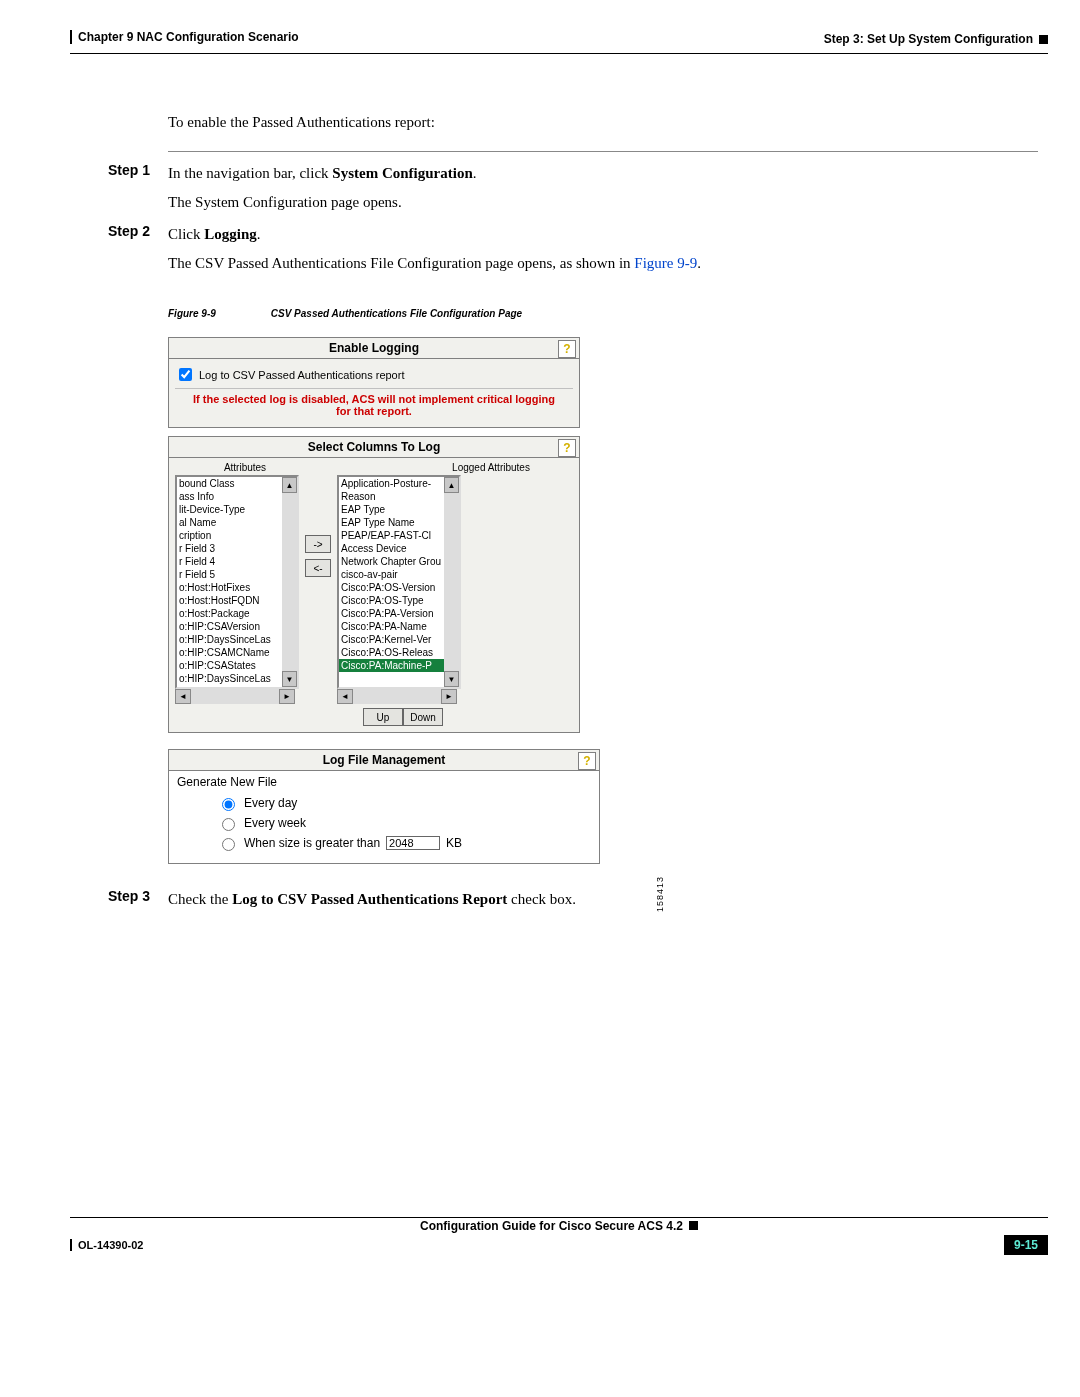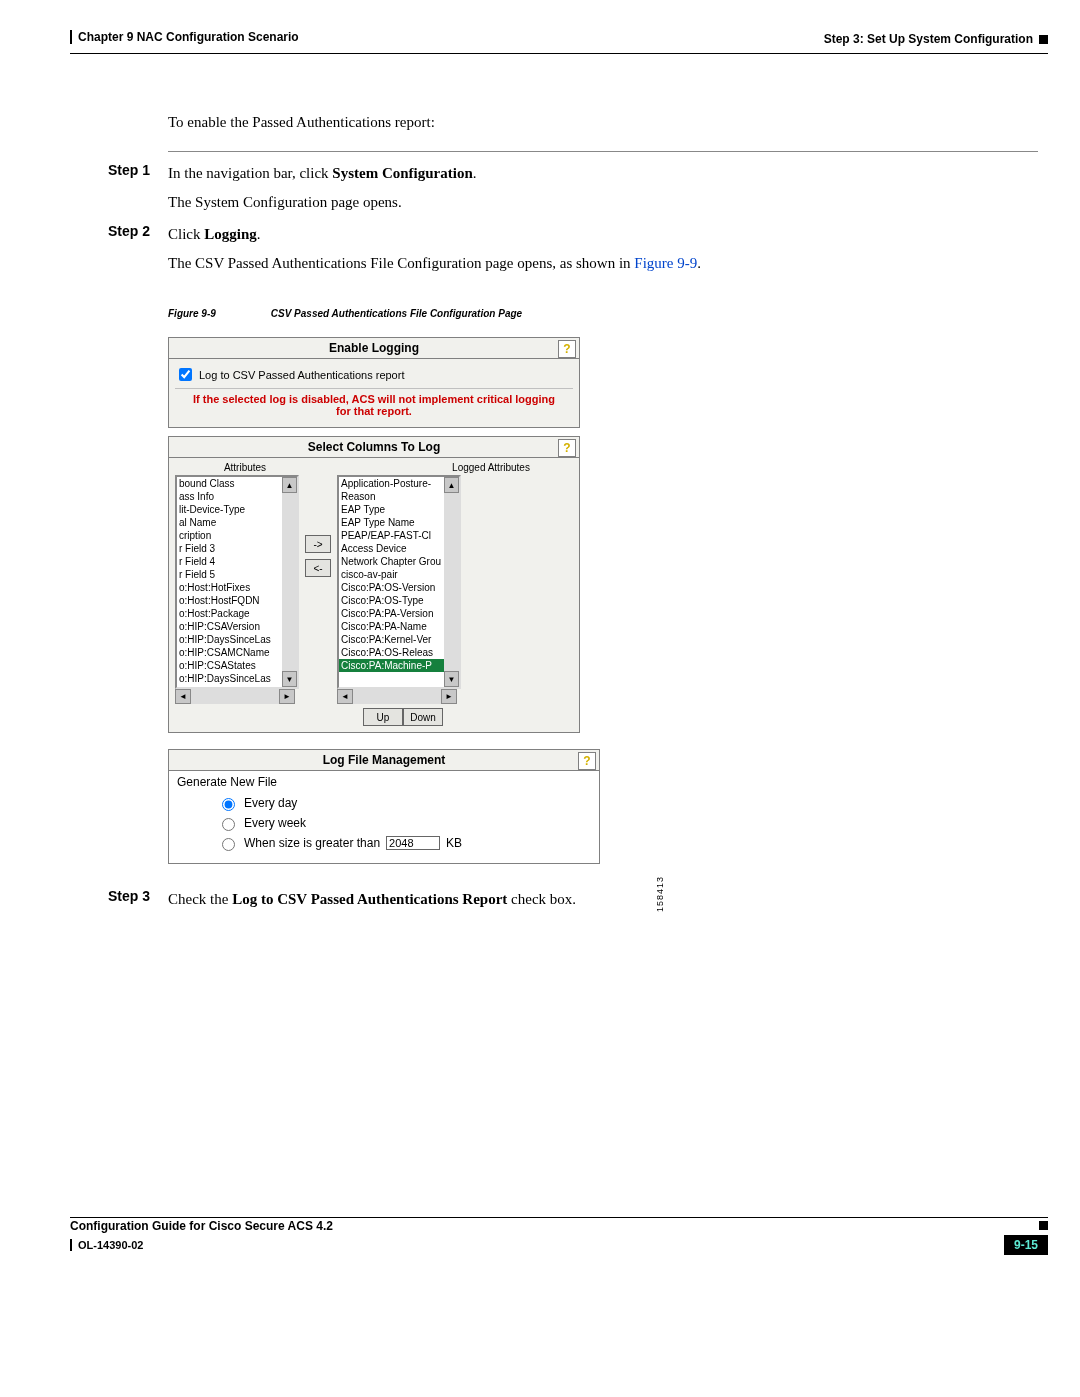--- a/index.html
+++ b/index.html
@@ -143,21 +143,21 @@
     letter-spacing:1px;
     font-family: Arial, sans-serif;
   }
   
   .footer {
     margin-top: 300px;
     position: relative;
   }
   .footer-line1 {
     border-top:1px solid #000;
-    display:flex; justify-content:space-between; align-items:center; gap:6px;
+    display:flex; justify-content:center; align-items:center; gap:6px;
     font-family: Arial, sans-serif; font-weight:bold; font-size:12px;
     padding-top:1px;
   }
   .footer-row2 {
     display:flex; justify-content:space-between; align-items:center;
     margin-top:2px;
   }
   .footer-row2 .doc {
     font-family: Arial, sans-serif; font-weight:bold; font-size:11px;
     border-left:2px solid #000; padding-left:6px;

